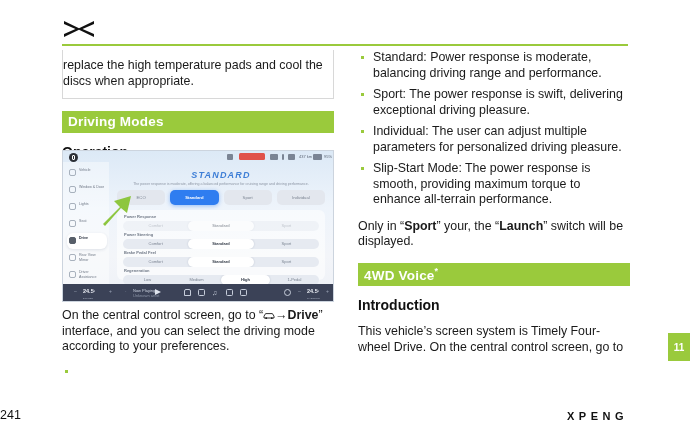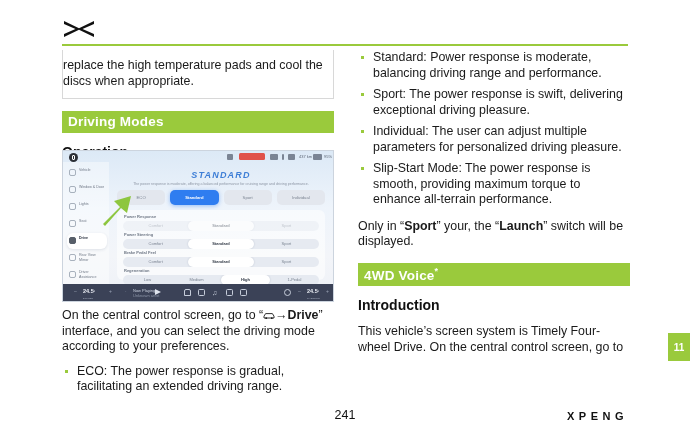--- a/index.html
+++ b/index.html
@@ -125,21 +125,21 @@
 
   .arrow{position:absolute;left:100px;top:193px;width:34px;height:34px;}
 
   
   .page-tab{
     position:absolute;right:0;top:333px;width:22px;height:28px;background:#9ACA3C;
     color:#fff;font-size:10px;font-weight:bold;display:flex;align-items:center;
     justify-content:center;
   }
   .folio{
-    position:absolute;left:0;right:0;top:408px;text-align:center;font-size:12.5px;color:#111;
+    position:absolute;left:0;right:0;top:408px;text-align:left;font-size:12.5px;color:#111;
   }
   .brand{
     position:absolute;right:62px;top:410px;font-size:11px;letter-spacing:4.5px;
     font-weight:bold;color:#111;
   }
 </style>
 </head>
 <body>
 
 <div class="page">
@@ -299,21 +299,20 @@
       <span>On the central control screen, go to “</span><span class="car-glyph"><svg width="12" height="8" viewBox="0 0 12 8">
             <path d="M1 6 L1 4.2 L2.6 1.6 L9.4 1.6 L11 4.2 L11 6 Z" fill="none" stroke="#1a1a1a" stroke-width="0.9"></path>
             <circle cx="3.2" cy="6.2" r="0.9" fill="#1a1a1a"></circle>
             <circle cx="8.8" cy="6.2" r="0.9" fill="#1a1a1a"></circle>
           </svg></span><span>→</span><b>Drive</b><span>” interface, and you can select the driving mode according to your preferences.</span>
     </div>
 
     <div class="blist">
       <div class="bitem">
         <span class="bdot"></span>
-        <span>ECO: The power response is gradual, facilitating an extended driving range.</span>
       </div>
     </div>
   </div>
 
   <div class="col-right">
     <div class="blist" style="margin-top:0;">
       <div class="bitem">
         <span class="bdot"></span>
         <span>Standard: Power response is moderate, balancing driving range and performance.</span>
       </div>

